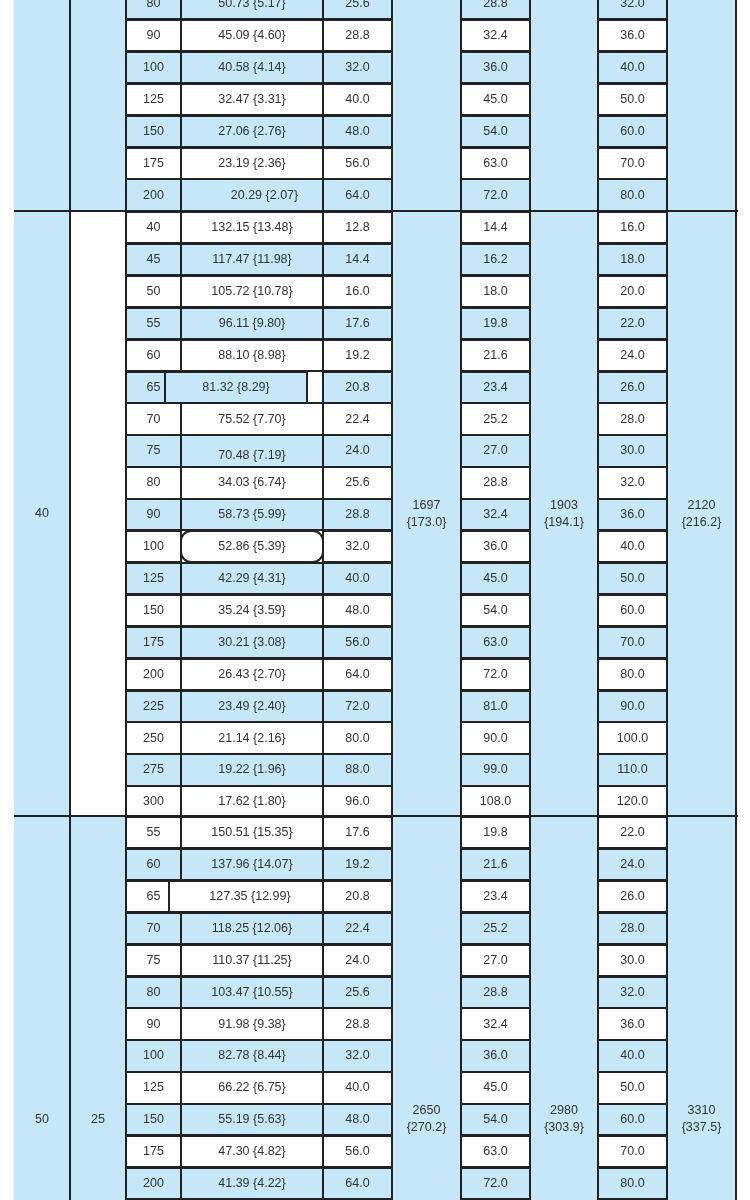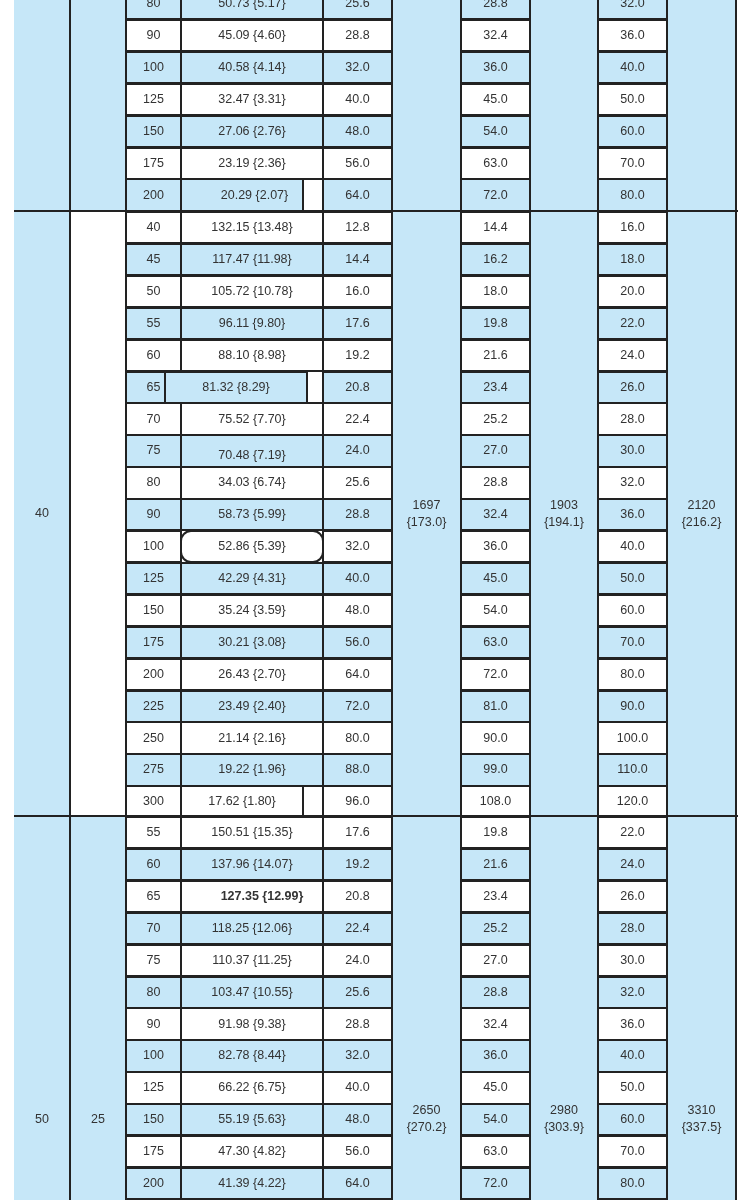--- a/index.html
+++ b/index.html
@@ -55,21 +55,21 @@
     <div class="cell blue bordered" style="left: 180px; top: 114.6px; width: 144px; height: 33.4px;">27.06 {2.76}</div>
     <div class="cell blue bordered" style="left: 322px; top: 114.6px; width: 71px; height: 33.4px;">48.0</div>
     <div class="cell blue bordered" style="left: 460px; top: 114.6px; width: 71px; height: 33.4px;">54.0</div>
     <div class="cell blue bordered" style="left: 597px; top: 114.6px; width: 71px; height: 33.4px;">60.0</div>
     <div class="cell white bordered" style="left: 125px; top: 146.5px; width: 57px; height: 33.4px;">175</div>
     <div class="cell white bordered" style="left: 180px; top: 146.5px; width: 144px; height: 33.4px;">23.19 {2.36}</div>
     <div class="cell white bordered" style="left: 322px; top: 146.5px; width: 71px; height: 33.4px;">56.0</div>
     <div class="cell white bordered" style="left: 460px; top: 146.5px; width: 71px; height: 33.4px;">63.0</div>
     <div class="cell white bordered" style="left: 597px; top: 146.5px; width: 71px; height: 33.4px;">70.0</div>
     <div class="cell blue bordered" style="left: 125px; top: 178.4px; width: 57px; height: 33.4px;">200</div>
-    <div class="cell blue bordered" style="left: 180px; top: 178.4px; width: 124px; height: 33.4px; padding-left: 25px;">20.29 {2.07}</div>
+    <div class="cell blue bordered" style="left: 180px; top: 178.4px; width: 144px; height: 33.4px; padding-left: 25px;">20.29 {2.07}</div>
     <div class="cell blue bordered" style="left: 322px; top: 178.4px; width: 71px; height: 33.4px;">64.0</div>
     <div class="cell blue bordered" style="left: 460px; top: 178.4px; width: 71px; height: 33.4px;">72.0</div>
     <div class="cell blue bordered" style="left: 597px; top: 178.4px; width: 71px; height: 33.4px;">80.0</div>
     <div class="cell merged" style="left: 14px; top: 211px; width: 56px; height: 605px;">40</div>
     <div class="cell merged" style="left: 392px; top: 211px; width: 69px; height: 605px;">
       <span>1697</span>
       <span>{173.0}</span>
     </div>
     <div class="cell merged" style="left: 530px; top: 211px; width: 68px; height: 605px;">
       <span>1903</span>
@@ -163,21 +163,21 @@
     <div class="cell white bordered" style="left: 180px; top: 721.4px; width: 144px; height: 33.4px;">21.14 {2.16}</div>
     <div class="cell white bordered" style="left: 322px; top: 721.4px; width: 71px; height: 33.4px;">80.0</div>
     <div class="cell white bordered" style="left: 460px; top: 721.4px; width: 71px; height: 33.4px;">90.0</div>
     <div class="cell white bordered" style="left: 597px; top: 721.4px; width: 71px; height: 33.4px;">100.0</div>
     <div class="cell blue bordered" style="left: 125px; top: 753.3px; width: 57px; height: 33.4px;">275</div>
     <div class="cell blue bordered" style="left: 180px; top: 753.3px; width: 144px; height: 33.4px;">19.22 {1.96}</div>
     <div class="cell blue bordered" style="left: 322px; top: 753.3px; width: 71px; height: 33.4px;">88.0</div>
     <div class="cell blue bordered" style="left: 460px; top: 753.3px; width: 71px; height: 33.4px;">99.0</div>
     <div class="cell blue bordered" style="left: 597px; top: 753.3px; width: 71px; height: 33.4px;">110.0</div>
     <div class="cell white bordered" style="left: 125px; top: 785.2px; width: 57px; height: 33.4px;">300</div>
-    <div class="cell white bordered" style="left: 180px; top: 785.2px; width: 124px; height: 33.4px;">17.62 {1.80}</div>
+    <div class="cell white bordered" style="left: 180px; top: 785.2px; width: 144px; height: 33.4px;">17.62 {1.80}</div>
     <div class="cell white bordered" style="left: 322px; top: 785.2px; width: 71px; height: 33.4px;">96.0</div>
     <div class="cell white bordered" style="left: 460px; top: 785.2px; width: 71px; height: 33.4px;">108.0</div>
     <div class="cell white bordered" style="left: 597px; top: 785.2px; width: 71px; height: 33.4px;">120.0</div>
     <div class="hline" style="left: 14px; top: 210px; width: 724px;"></div>
     <div class="cell merged" style="left: 14px; top: 816px; width: 56px; height: 606.1px;">50</div>
     <div class="cell merged" style="left: 70px; top: 816px; width: 56px; height: 606.1px;">25</div>
     <div class="cell merged" style="left: 392px; top: 816px; width: 69px; height: 606.1px;">
       <span>2650</span>
       <span>{270.2}</span>
     </div>
@@ -193,21 +193,21 @@
     <div class="cell white bordered" style="left: 180px; top: 816px; width: 144px; height: 33.4px;">150.51 {15.35}</div>
     <div class="cell white bordered" style="left: 322px; top: 816px; width: 71px; height: 33.4px;">17.6</div>
     <div class="cell white bordered" style="left: 460px; top: 816px; width: 71px; height: 33.4px;">19.8</div>
     <div class="cell white bordered" style="left: 597px; top: 816px; width: 71px; height: 33.4px;">22.0</div>
     <div class="cell blue bordered" style="left: 125px; top: 847.9px; width: 57px; height: 33.4px;">60</div>
     <div class="cell blue bordered" style="left: 180px; top: 847.9px; width: 144px; height: 33.4px;">137.96 {14.07}</div>
     <div class="cell blue bordered" style="left: 322px; top: 847.9px; width: 71px; height: 33.4px;">19.2</div>
     <div class="cell blue bordered" style="left: 460px; top: 847.9px; width: 71px; height: 33.4px;">21.6</div>
     <div class="cell blue bordered" style="left: 597px; top: 847.9px; width: 71px; height: 33.4px;">24.0</div>
     <div class="cell white bordered" style="left: 125px; top: 879.8px; width: 57px; height: 33.4px;">65</div>
-    <div class="cell white bordered" style="left: 180px; top: 879.8px; width: 164px; height: 33.4px; font-weight: bold;">127.35 {12.99}</div>
+    <div class="cell white bordered" style="left: 168px; top: 879.8px; width: 164px; height: 33.4px;">127.35 {12.99}</div>
     <div class="cell white bordered" style="left: 322px; top: 879.8px; width: 71px; height: 33.4px;">20.8</div>
     <div class="cell white bordered" style="left: 460px; top: 879.8px; width: 71px; height: 33.4px;">23.4</div>
     <div class="cell white bordered" style="left: 597px; top: 879.8px; width: 71px; height: 33.4px;">26.0</div>
     <div class="cell blue bordered" style="left: 125px; top: 911.7px; width: 57px; height: 33.4px;">70</div>
     <div class="cell blue bordered" style="left: 180px; top: 911.7px; width: 144px; height: 33.4px;">118.25 {12.06}</div>
     <div class="cell blue bordered" style="left: 322px; top: 911.7px; width: 71px; height: 33.4px;">22.4</div>
     <div class="cell blue bordered" style="left: 460px; top: 911.7px; width: 71px; height: 33.4px;">25.2</div>
     <div class="cell blue bordered" style="left: 597px; top: 911.7px; width: 71px; height: 33.4px;">28.0</div>
     <div class="cell white bordered" style="left: 125px; top: 943.6px; width: 57px; height: 33.4px;">75</div>
     <div class="cell white bordered" style="left: 180px; top: 943.6px; width: 144px; height: 33.4px;">110.37 {11.25}</div>

